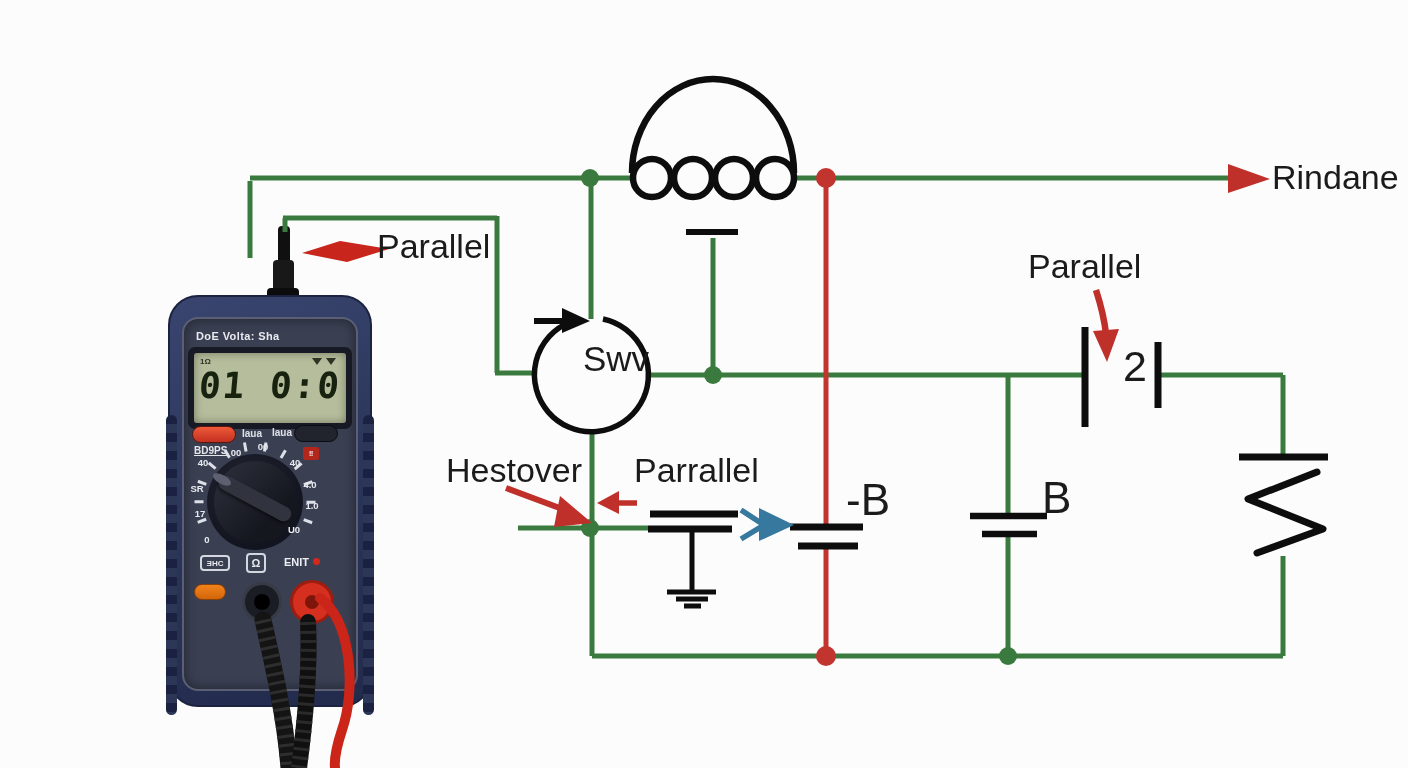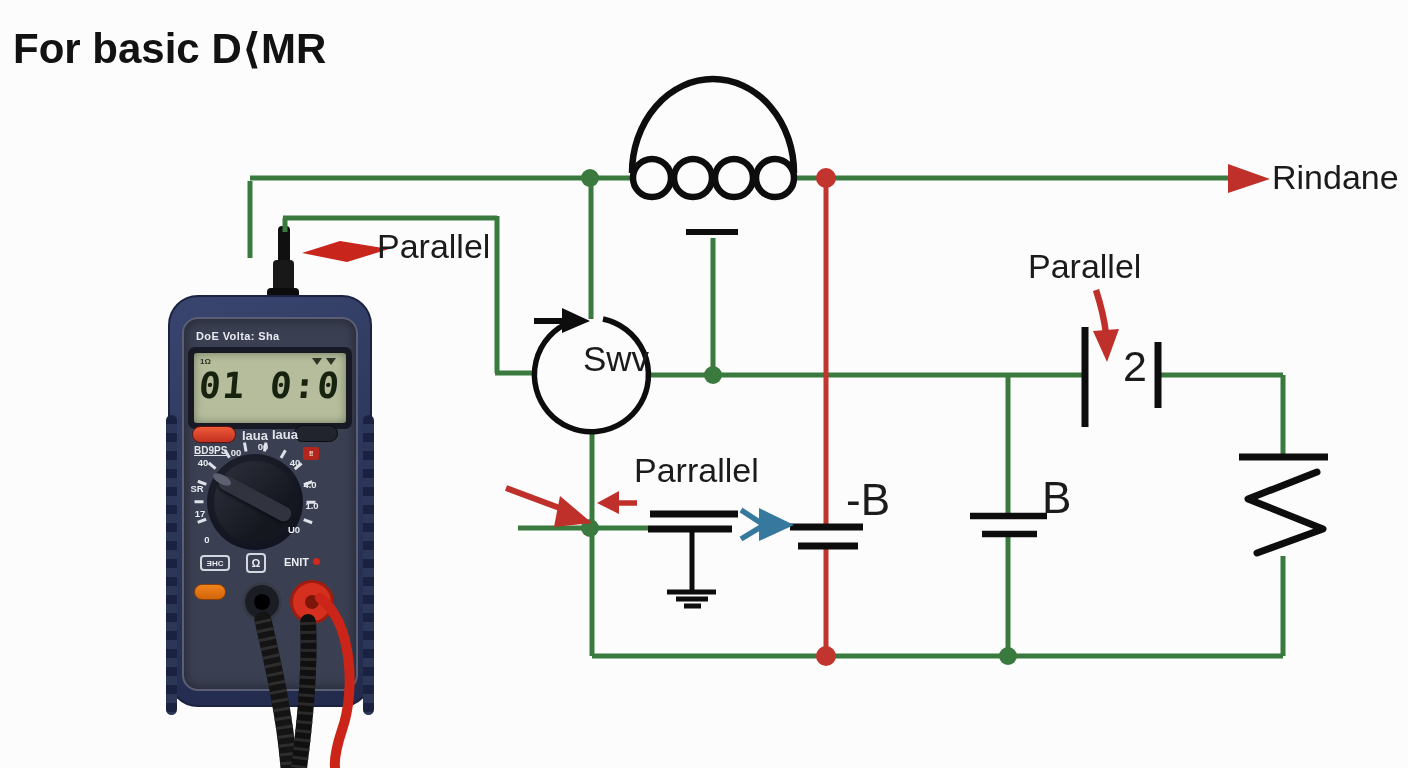--- a/index.html
+++ b/index.html
@@ -29,21 +29,21 @@
   .annun{left:40px;top:132px;font-size:8px;font-weight:bold;color:#2c3524;}
   .tri{width:0;height:0;border-left:5px solid transparent;border-right:5px solid transparent;
        border-top:7px solid #2c3524;top:133px;}
   .tri1{left:152px;} .tri2{left:166px;}
   .digits{left:34px;top:140px;width:152px;text-align:center;font-family:"DejaVu Sans Mono",monospace;
           font-weight:bold;font-size:36px;color:#17220f;letter-spacing:2px;transform:skewX(-5deg);}
   .btnred{left:32px;top:201px;width:44px;height:17px;border-radius:9px;border:1px solid #5e150c;
           background:linear-gradient(#ef5a3a,#c23020);}
   .btndark{left:134px;top:200px;width:44px;height:17px;border-radius:9px;border:1px solid #0b0c11;
           background:#21232d;}
-  .blab{font-size:13px;font-weight:bold;color:#dfe2e8;}
+  .blab{font-size:10px;font-weight:bold;color:#dfe2e8;}
   .blab1{left:82px;top:203px;} .blab2{left:112px;top:202px;}
   .range{left:34px;top:220px;font-size:10px;font-weight:bold;color:#e4e6eb;text-decoration:underline;}
   .redbadge{left:143px;top:222px;width:16px;height:13px;background:#b3261c;border-radius:2px;
           color:#fff;font-size:7px;font-weight:bold;text-align:center;line-height:13px;}
   .dialouter{left:47px;top:229px;width:96px;height:96px;border-radius:50%;
           background:radial-gradient(circle at 40% 35%,#23262f,#121420 70%);}
   .knob{left:54px;top:236px;width:82px;height:82px;border-radius:50%;
           background:linear-gradient(135deg,#2e313d,#15171f 70%);}
   .pointer{left:55px;top:266px;width:80px;height:15px;border-radius:8px;background:#31343f;
           transform:rotate(28deg);box-shadow:0 2px 3px rgba(0,0,0,.5);}
@@ -63,21 +63,20 @@
   .jackr .core{left:12px;top:12px;width:14px;height:14px;border-radius:50%;background:#7e150b;}
 
   .circuit-svg{position:absolute;left:0;top:0;z-index:3;pointer-events:none;}
   .labels{position:absolute;left:0;top:0;width:100%;height:100%;z-index:4;pointer-events:none;}
 </style>
 </head>
 <body>
 
 <div class="stage">
 
-  <h1 class="title">For basic D⟨MR</h1>
 
   <div class="meter">
     <div class="probe1"></div>
     <div class="probe2"></div>
     <div class="probe3"></div>
     <div class="mbody"></div>
     <div class="gripL"></div>
     <div class="gripR"></div>
     <div class="panel"></div>
     <div class="brand">DoE Volta: Sha</div>
@@ -223,18 +222,19 @@
       <path d="M741,510 L764,525 L741,539" stroke="#37789e" stroke-width="5.5" fill="none"></path>
       <polygon points="759,508 794,525 759,541" fill="#37789e"></polygon>
     </g>
   </svg>
 
   <div class="labels">
     <div class="clabel" style="left:377px;top:229px">Parallel</div>
     <div class="clabel" style="left:1272px;top:160px">Rindane</div>
     <div class="clabel" style="left:1028px;top:249px">Parallel</div>
     <div class="clabel" style="left:583px;top:341px;font-size:35px">Swv</div>
+    <div class="clabel" style="left:446px;top:453px">Hestover</div>
     <div class="clabel" style="left:634px;top:453px">Parrallel</div>
     <div class="clabel" style="left:846px;top:478px;font-size:44px">-B</div>
     <div class="clabel" style="left:1042px;top:476px;font-size:44px">B</div>
     <div class="clabel" style="left:1123px;top:345px;font-size:43px">2</div>
   </div>
 </div>
 
 </body></html>

